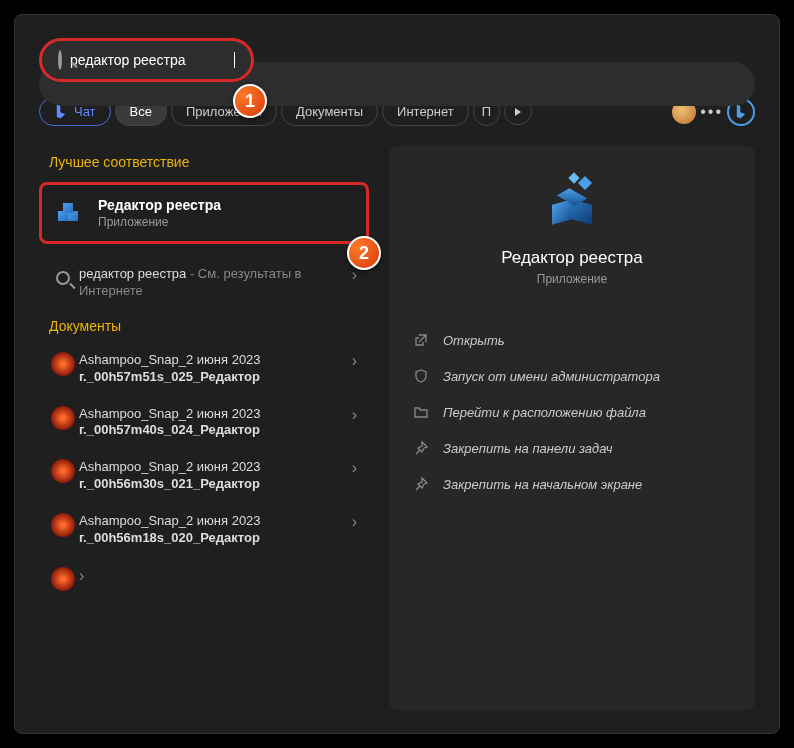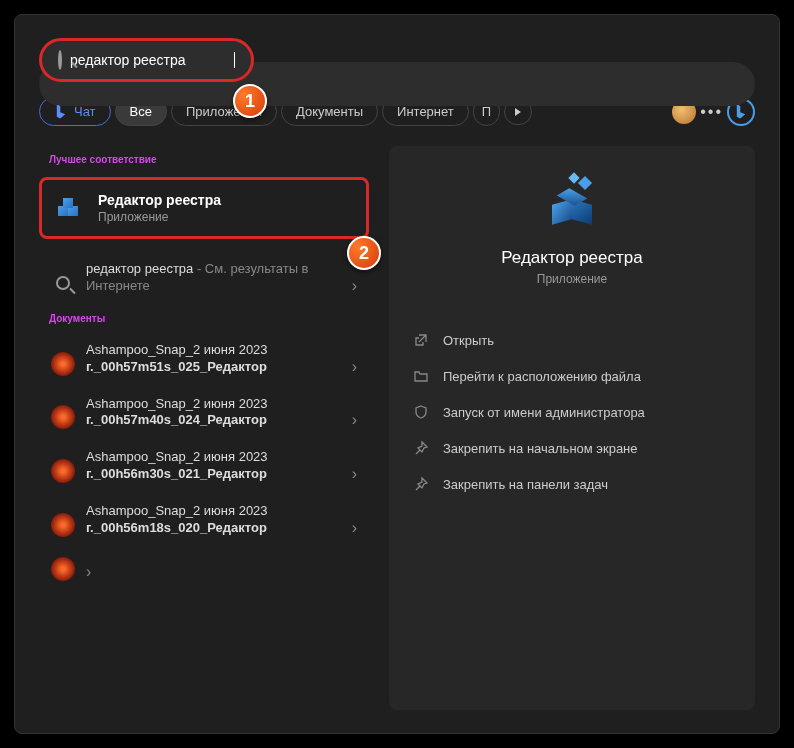--- a/index.html
+++ b/index.html
@@ -134,23 +134,23 @@
 }
 .left-panel { width: 330px; }
 .right-panel {
   flex: 1;
   background: #272727;
   border-radius: 8px;
   padding: 28px 20px;
 }
 
 .section-header {
-  color: #d946ef;
-  font-size: 10px;
-  font-weight: 700;
+  color: #eab308;
+  font-size: 14px;
+  font-weight: 400;
   padding: 8px 10px;
 }
 
 .best-match {
   border: 3px solid #d92828;
   border-radius: 8px;
   padding: 12px 14px;
   display: flex;
   align-items: center;
   gap: 14px;
@@ -168,22 +168,22 @@
   transform: rotate(0deg);
 }
 .regedit-icon .c1 { left: 2px; top: 12px; }
 .regedit-icon .c2 { left: 12px; top: 12px; }
 .regedit-icon .c3 { left: 7px; top: 4px; }
 .bm-title { color: #fff; font-size: 14px; font-weight: 600; }
 .bm-sub { color: #999; font-size: 12px; margin-top: 2px; }
 
 .list-item {
   display: flex;
-  align-items: flex-end;
-  gap: 11px;
+  align-items: flex-start;
+  gap: 4px;
   padding: 10px 12px;
   color: #ddd;
 }
 .list-item .icon-slot {
   width: 24px; height: 24px;
   display: flex;
   align-items: center;
   justify-content: center;
   flex-shrink: 0;
 }
@@ -221,21 +221,21 @@
 }
 .detail-icon .bc1 { width: 20px; height: 20px; left: 10px; top: 28px; transform: skewY(-15deg); }
 .detail-icon .bc2 { width: 20px; height: 20px; left: 30px; top: 28px; transform: skewY(15deg); background: linear-gradient(135deg, #2a78c0, #0e3a70); }
 .detail-icon .bc3 { width: 20px; height: 14px; left: 20px; top: 16px; transform: rotate(45deg) skew(-15deg,-15deg); }
 .detail-icon .bc4 { width: 10px; height: 10px; left: 38px; top: 4px; transform: rotate(45deg); background: #4aa0e8; }
 .detail-icon .bc5 { width: 8px; height: 8px; left: 28px; top: 0px; transform: rotate(45deg); background: #6ab8f0; }
 
 .detail-title { color: #fff; font-size: 17px; text-align: center; font-weight: 400; }
 .detail-sub { color: #999; font-size: 12px; text-align: center; margin-top: 4px; }
 
-.actions { margin-top: 36px; }
+.actions { margin-top: 36px; font-style: italic; }
 .action-item {
   display: flex;
   align-items: center;
   gap: 14px;
   padding: 10px 4px;
   color: #ccc;
   font-size: 13px;
 }
 .action-icon {
   width: 16px; height: 16px;
@@ -382,39 +382,39 @@
       <div class="actions" id="action-list">
           <div class="action-item">
     <span class="action-icon"><svg viewBox="0 0 16 16" width="16" height="16" fill="none" stroke="#888" stroke-width="1.3">
                 <path d="M6 3h7v7M13 3L6 10"></path>
                 <path d="M10 10v3H3V6h3"></path>
               </svg></span>
     <span>Открыть</span>
   </div>
           <div class="action-item">
     <span class="action-icon"><svg viewBox="0 0 16 16" width="16" height="16" fill="none" stroke="#888" stroke-width="1.3">
+                <path d="M8 2l5 2v4c0 3-2 5-5 6-3-1-5-3-5-6V4z"></path>
+              </svg></span>
+    <span>Запуск от имени администратора</span>
+  </div>
+          <div class="action-item">
+    <span class="action-icon"><svg viewBox="0 0 16 16" width="16" height="16" fill="none" stroke="#888" stroke-width="1.3">
                 <path d="M2 4h4l1 2h7v7H2z"></path>
               </svg></span>
     <span>Перейти к расположению файла</span>
   </div>
           <div class="action-item">
     <span class="action-icon"><svg viewBox="0 0 16 16" width="16" height="16" fill="none" stroke="#888" stroke-width="1.3">
-                <path d="M8 2l5 2v4c0 3-2 5-5 6-3-1-5-3-5-6V4z"></path>
+                <path d="M9 2l5 5-3 1-2 4-2-2-4 4 4-4-2-2 4-2z"></path>
               </svg></span>
-    <span>Запуск от имени администратора</span>
+    <span>Закрепить на панели задач</span>
   </div>
           <div class="action-item">
     <span class="action-icon"><svg viewBox="0 0 16 16" width="16" height="16" fill="none" stroke="#888" stroke-width="1.3">
                 <path d="M9 2l5 5-3 1-2 4-2-2-4 4 4-4-2-2 4-2z"></path>
               </svg></span>
     <span>Закрепить на начальном экране</span>
   </div>
-          <div class="action-item">
-    <span class="action-icon"><svg viewBox="0 0 16 16" width="16" height="16" fill="none" stroke="#888" stroke-width="1.3">
-                <path d="M9 2l5 5-3 1-2 4-2-2-4 4 4-4-2-2 4-2z"></path>
-              </svg></span>
-    <span>Закрепить на панели задач</span>
-  </div>
         </div>
     </div>
   </div>
 
 </div>
 
 </body></html>

